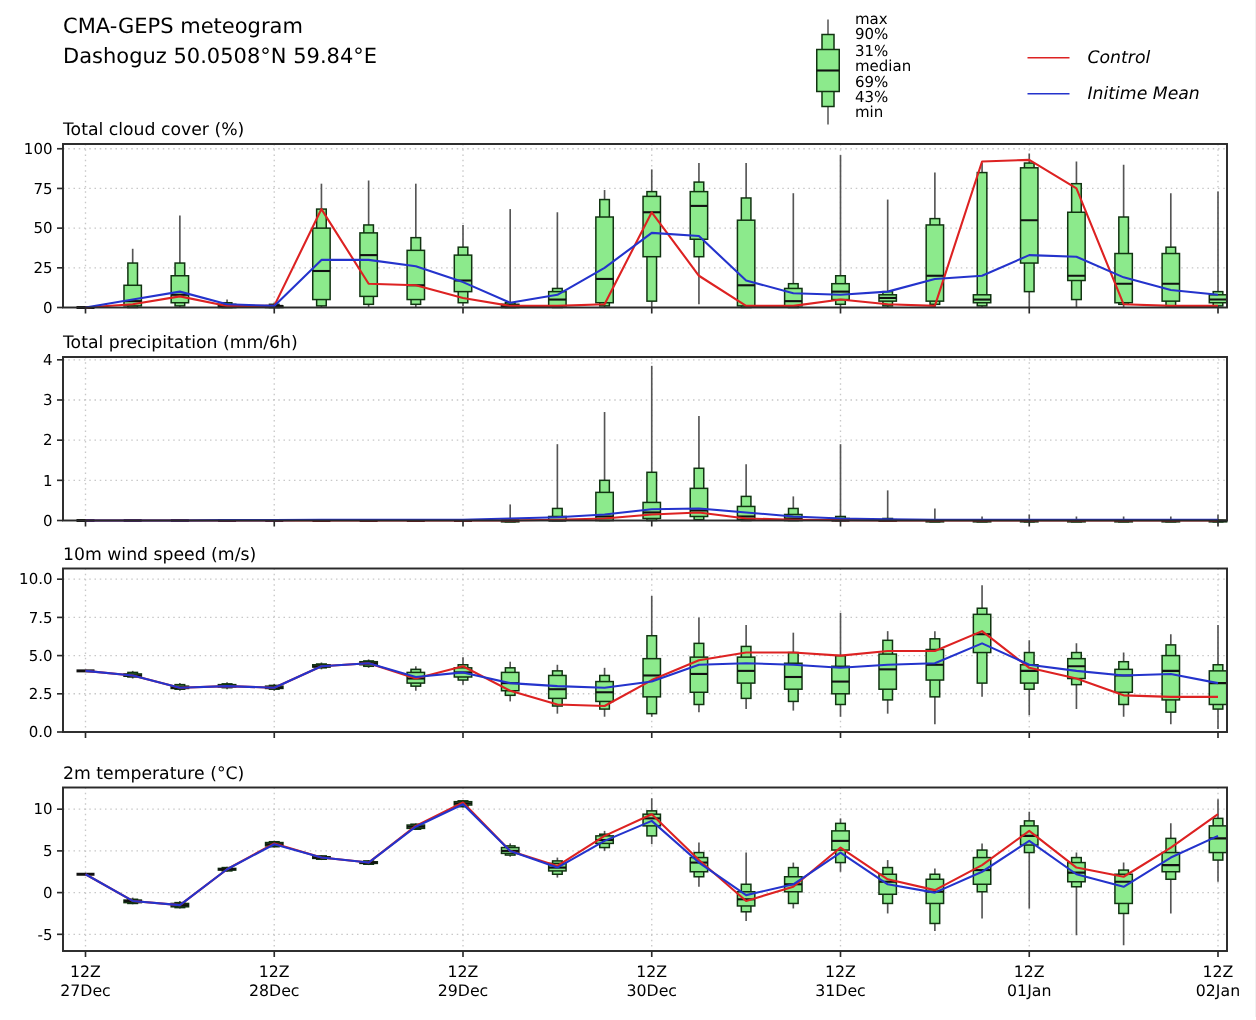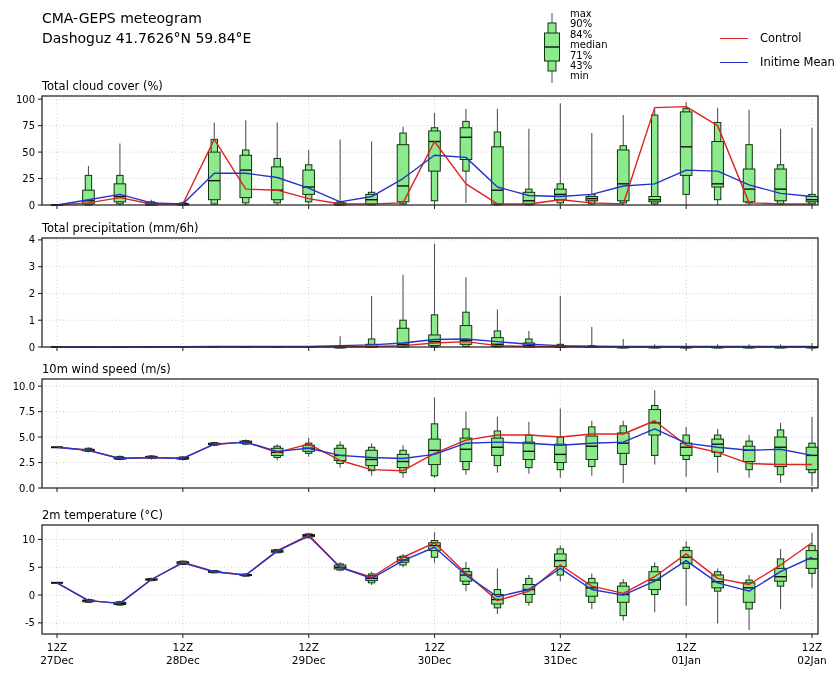--- a/index.html
+++ b/index.html
@@ -1,50 +1,50 @@
 <!DOCTYPE html>
 <html><head>
 <meta charset="utf-8">
 <style>
   html,body{margin:0;padding:0;background:#e8e8e8;font-family:"DejaVu Sans","Liberation Sans",sans-serif;}
   .canvas{position:relative;width:837px;height:680px;background:#ffffff;overflow:hidden;}
   .hdr{position:absolute;left:42px;top:8px;line-height:20px;font-size:14px;color:#000;}
   .hdr div{white-space:nowrap;}
   .legend-box{position:absolute;left:540px;top:10px;width:24px;height:76px;}
   .legend-labels{position:absolute;left:570px;top:9px;font-size:10px;line-height:10.4px;color:#000;}
-  .series-legend{position:absolute;left:720px;top:26px;}
+  .series-legend{position:absolute;left:685px;top:26px;font-style:italic;}
   .series-row{display:flex;align-items:center;height:24px;}
   .swatch{display:inline-block;width:28px;height:0;border-top-width:1.6px;border-top-style:solid;margin-right:12px;}
   .series-label{font-size:11.5px;color:#000;}
   svg text{font-family:"DejaVu Sans","Liberation Sans",sans-serif;}
 </style>
 </head>
 <body>
 
 <div class="canvas">
 
   <div class="hdr">
     <div>CMA-GEPS meteogram</div>
-    <div>Dashoguz 41.7626°N 59.84°E</div>
+    <div>Dashoguz 50.0508°N 59.84°E</div>
   </div>
 
   <div class="legend-box">
     <svg width="24" height="76" viewBox="0 0 24 76">
       <line x1="12" y1="3" x2="12" y2="73" stroke="#555555" stroke-width="1"></line>
       <rect x="8" y="13" width="8" height="48" fill="#8cea8c" stroke="#113311" stroke-width="1"></rect>
       <rect x="4.5" y="23" width="15" height="28" fill="#8cea8c" stroke="#113311" stroke-width="1"></rect>
       <line x1="4.5" y1="37" x2="19.5" y2="37" stroke="#111111" stroke-width="1.4"></line>
     </svg>
   </div>
   <div class="legend-labels">
     <div>max</div>
     <div>90%</div>
-    <div>84%</div>
+    <div>31%</div>
     <div>median</div>
-    <div>71%</div>
+    <div>69%</div>
     <div>43%</div>
     <div>min</div>
   </div>
 
   <div class="series-legend">
     <div class="series-row">
       <span class="swatch" style="border-top-color: rgb(221, 34, 34);"></span>
       <span class="series-label">Control</span>
     </div>
     <div class="series-row">

